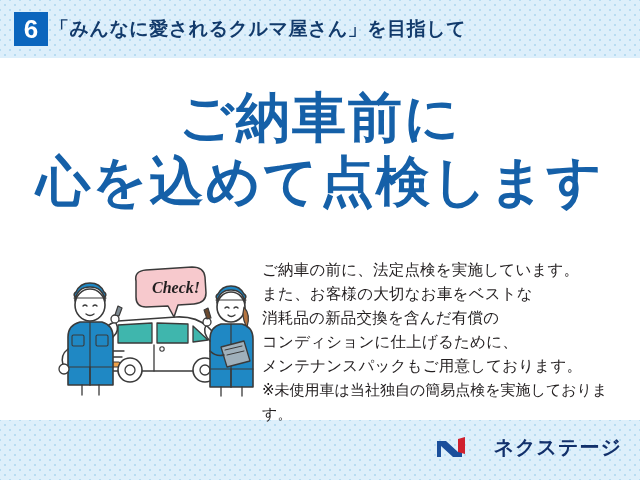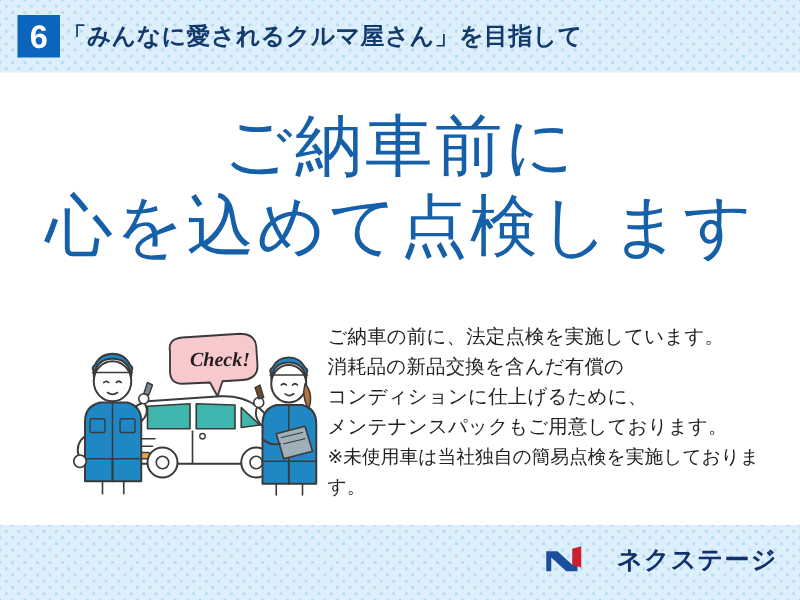--- a/index.html
+++ b/index.html
@@ -70,21 +70,21 @@
   }
 
   
   .headline {
     position: absolute;
     left: 0;
     top: 30px;
     width: 640px;
     text-align: center;
     color: #1560a8;
-    font-weight: normal;
+    font-weight: bold;
     line-height: 1.08;
     letter-spacing: 2px;
   }
   .headline .l1 {
     display: block;
     font-size: 54px;
   }
   .headline .l2 {
     display: block;
     font-size: 54px;
@@ -151,20 +151,21 @@
 
   <div class="panel">
 
     <div class="headline">
       <span class="l1">ご納車前に</span>
       <span class="l2">心を込めて点検します</span>
     </div>
 
     <div class="body-text">
       <div>ご納車の前に、法定点検を実施しています。</div>
+      <div>また、お客様の大切なお車をベストな</div>
       <div>消耗品の新品交換を含んだ有償の</div>
       <div>コンディションに仕上げるために、</div>
       <div>メンテナンスパックもご用意しております。</div>
       <div class="note">※未使用車は当社独自の簡易点検を実施しております。</div>
     </div>
 
     <div class="illus">
       <svg viewBox="0 0 200 135" width="200" height="135">
         <g fill="none" stroke="#3a3a3a" stroke-width="1.6" stroke-linecap="round" stroke-linejoin="round">
 

